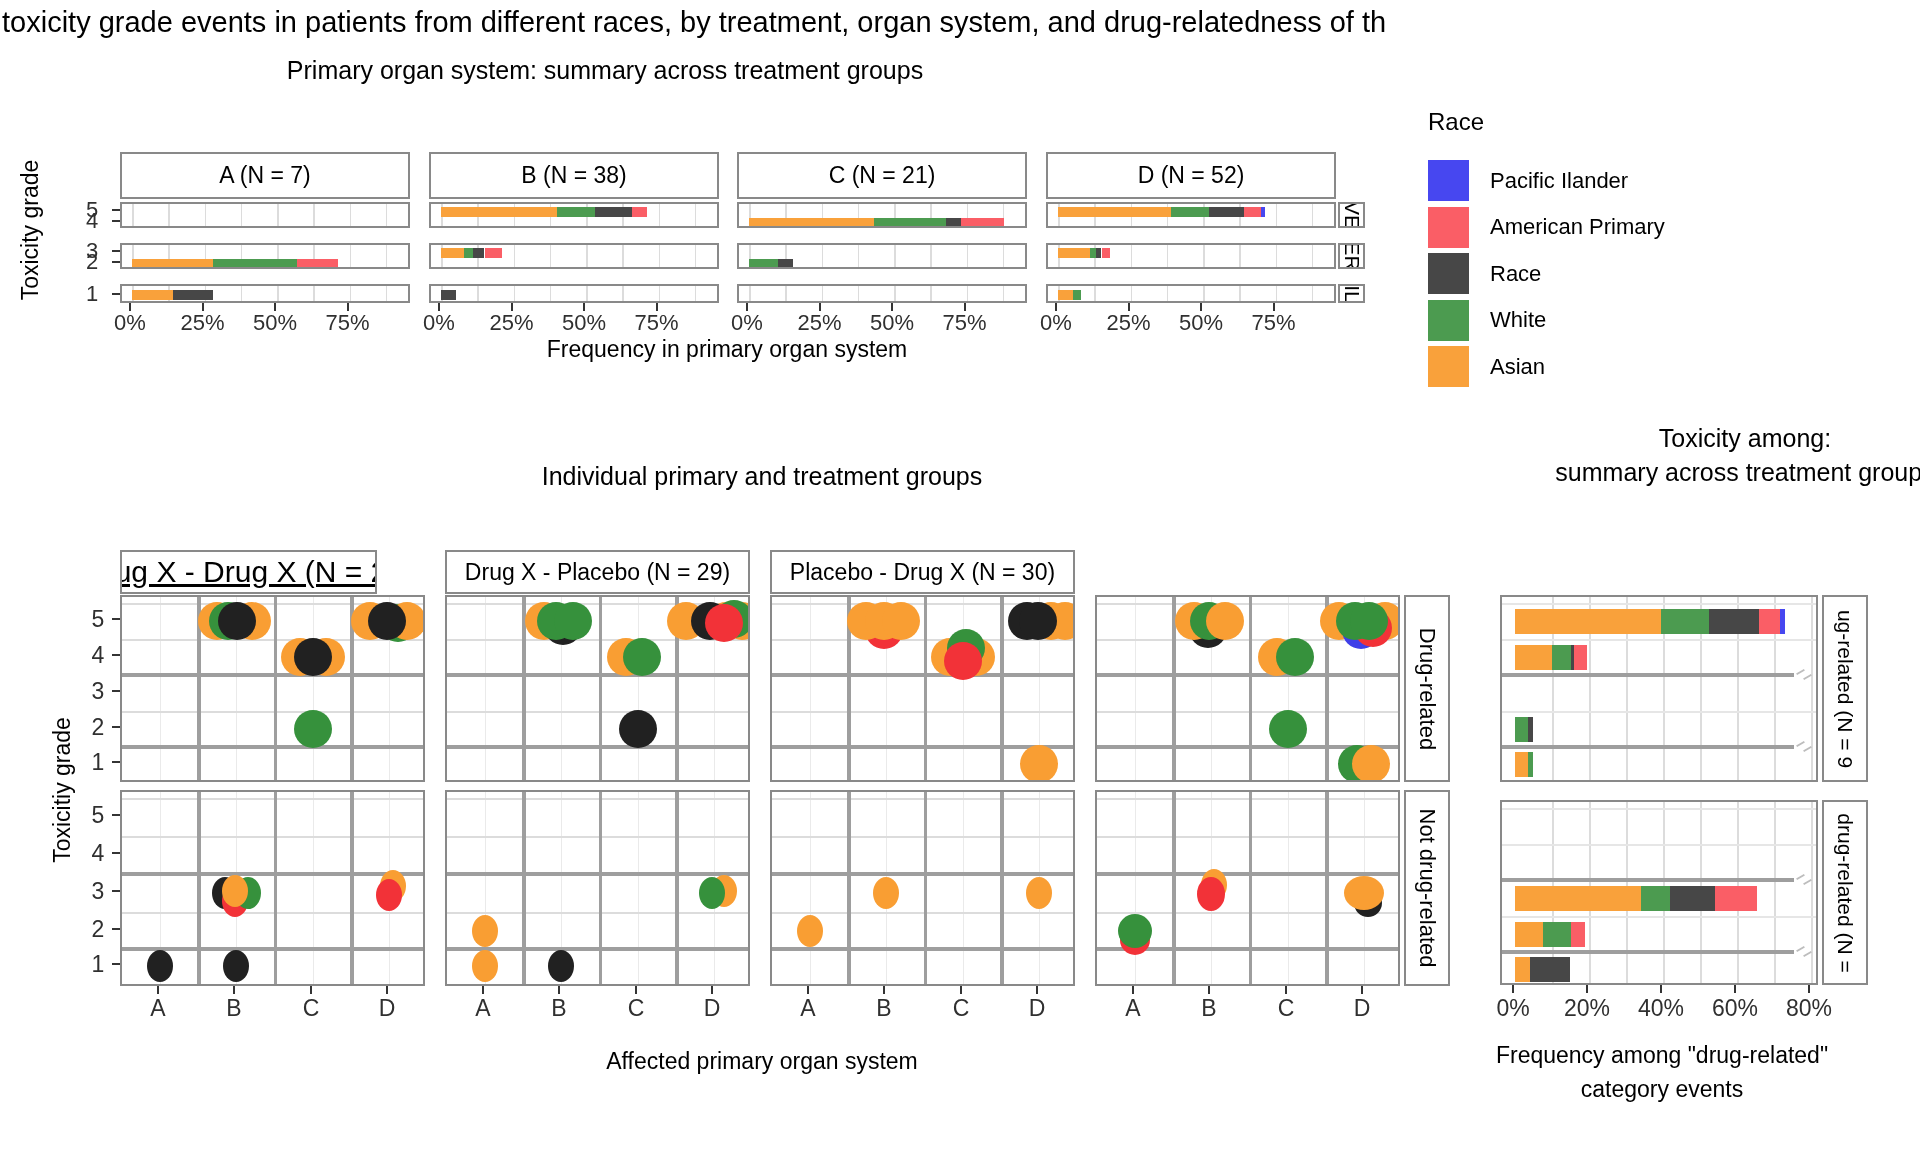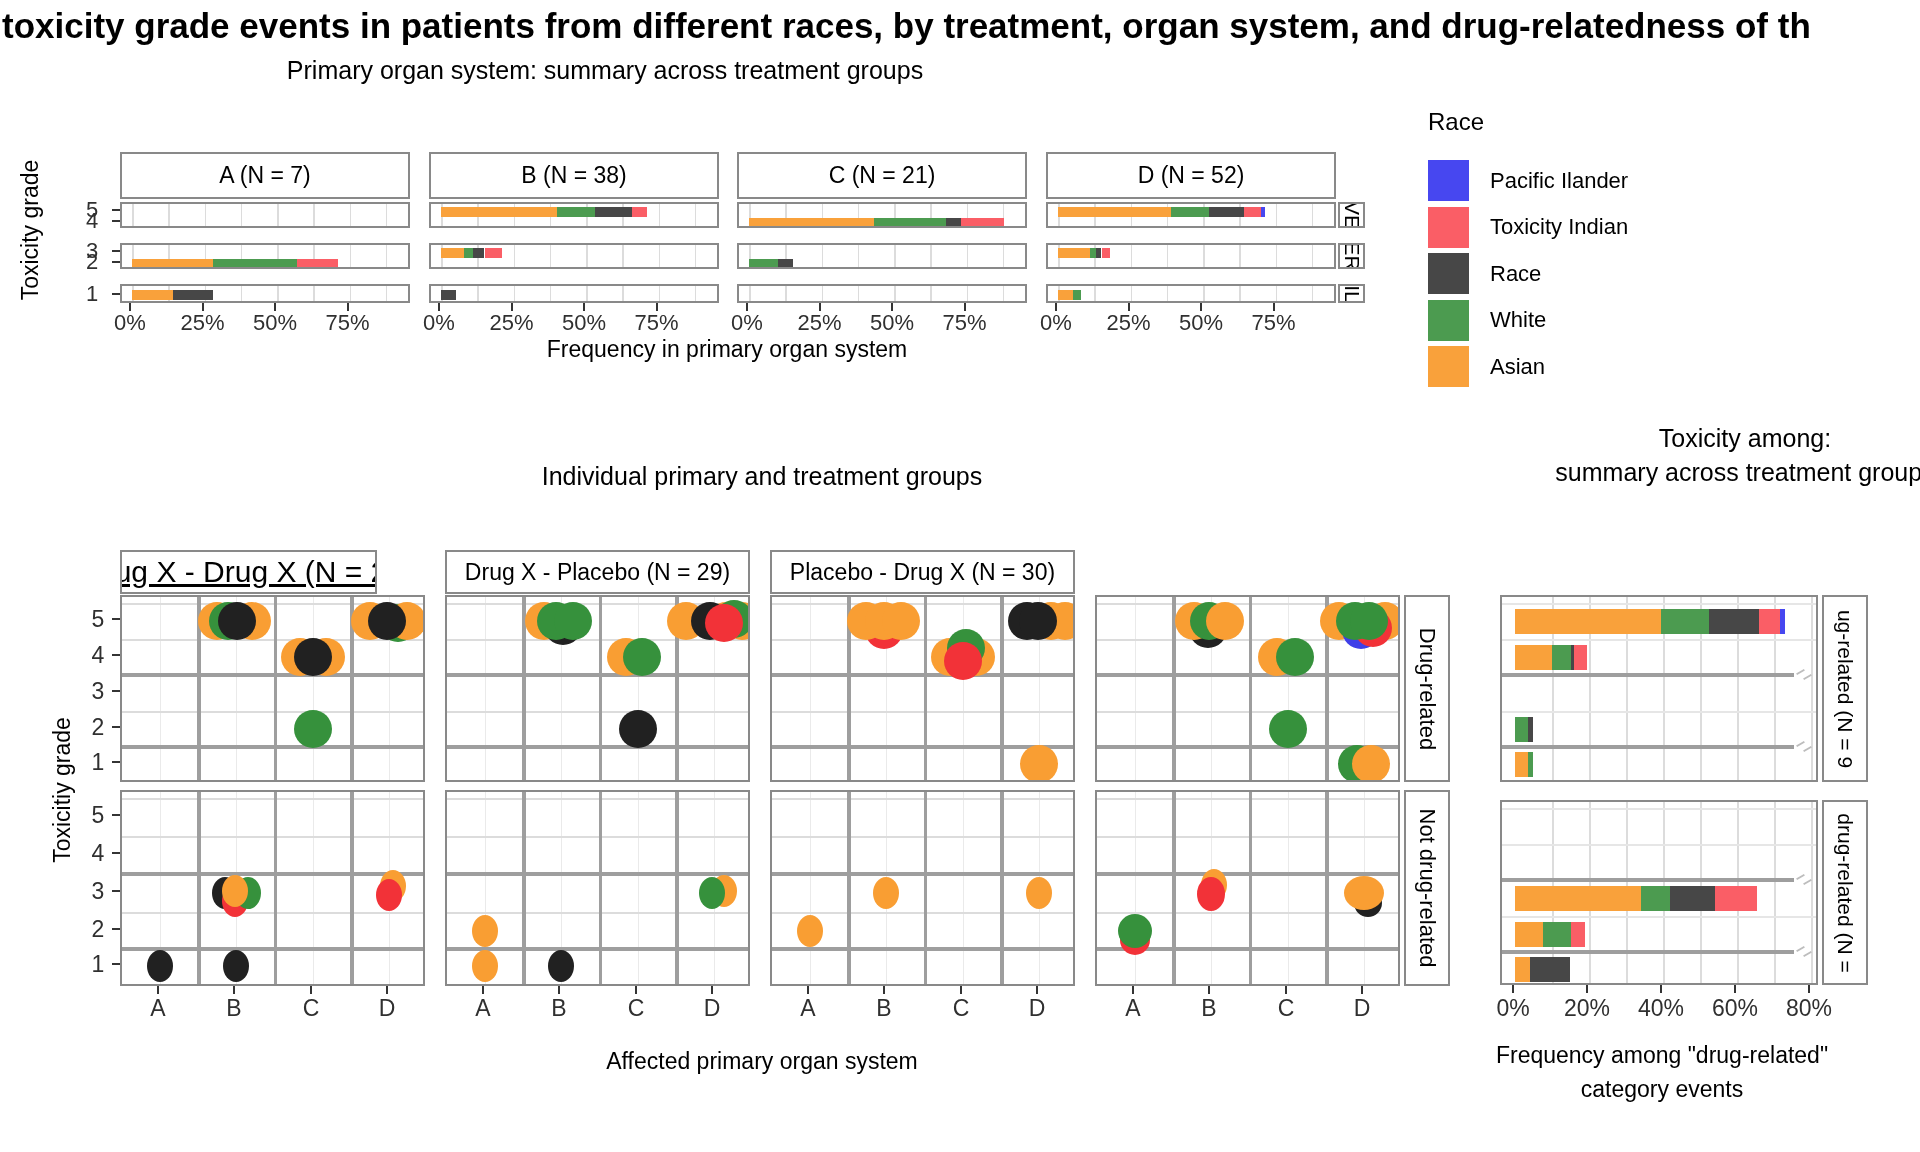--- a/index.html
+++ b/index.html
@@ -1,21 +1,21 @@
 <!DOCTYPE html>
 <html><head>
 <meta charset="utf-8">
 <style>
   html,body{margin:0;padding:0;background:#fff;}
   #stage{position:relative;width:1920px;height:1152px;overflow:hidden;background:#fff;
          font-family:"Liberation Sans", sans-serif;color:#000;}
   .abs{position:absolute;}
   .t{position:absolute;white-space:nowrap;}
   .ctr{transform:translateX(-50%);}
-  .main-title{left:2px;top:6px;font-size:35px;font-weight:bold;}
+  .main-title{left:2px;top:6px;font-size:29px;font-weight:normal;}
   .sub-top{left:605px;top:56px;font-size:25px;}
   .mid-title{left:762px;top:462px;font-size:25px;}
   .rt1{left:1745px;top:424px;font-size:25px;}
   .rt2{left:1745px;top:458px;font-size:25px;}
   .top-xlab{left:727px;top:336px;font-size:23px;}
   .mid-xlab{left:762px;top:1048px;font-size:23px;}
   .r-xlab1{left:1662px;top:1042px;font-size:23px;}
   .r-xlab2{left:1662px;top:1076px;font-size:23px;}
   .panel{position:absolute;background:#fff;border:2px solid #898989;box-sizing:border-box;overflow:hidden;}
   .strip{position:absolute;background:#fff;border:2px solid #898989;box-sizing:border-box;overflow:hidden;
@@ -251,21 +251,21 @@
     </div>
     <div class="strip" style="left: 1338px; top: 243px; width: 27px; height: 26px; font-size: 21px;">
       <span style="white-space: nowrap; transform: rotate(90deg);">ER</span>
     </div>
     <div class="strip" style="left: 1338px; top: 284px; width: 27px; height: 19px; font-size: 21px;">
       <span style="white-space: nowrap; transform: rotate(90deg);">IL</span>
     </div>
     <div class="abs" style="left: 1428px; top: 160px; width: 41px; height: 41px; background: rgb(71, 71, 240);"></div>
     <div class="legend-label" style="left: 1490px; top: 180.5px; transform: translateY(-50%);">Pacific Ilander</div>
     <div class="abs" style="left: 1428px; top: 206.5px; width: 41px; height: 41px; background: rgb(250, 94, 102);"></div>
-    <div class="legend-label" style="left: 1490px; top: 227px; transform: translateY(-50%);">Toxicity Indian</div>
+    <div class="legend-label" style="left: 1490px; top: 227px; transform: translateY(-50%);">American Primary</div>
     <div class="abs" style="left: 1428px; top: 253px; width: 41px; height: 41px; background: rgb(71, 71, 71);"></div>
     <div class="legend-label" style="left: 1490px; top: 273.5px; transform: translateY(-50%);">Race</div>
     <div class="abs" style="left: 1428px; top: 299.5px; width: 41px; height: 41px; background: rgb(76, 155, 80);"></div>
     <div class="legend-label" style="left: 1490px; top: 320px; transform: translateY(-50%);">White</div>
     <div class="abs" style="left: 1428px; top: 346px; width: 41px; height: 41px; background: rgb(249, 161, 59);"></div>
     <div class="legend-label" style="left: 1490px; top: 366.5px; transform: translateY(-50%);">Asian</div>
     <div class="abs" style="left: 62px; top: 790px; width: 0px; height: 0px;">
       <span style="position: absolute; white-space: nowrap; font-size: 23px; transform: translate(-50%, -50%) rotate(-90deg);">Toxicitiy grade</span>
     </div>
     <div class="t" style="left: 98px; top: 619px; font-size: 23px; transform: translate(-50%, -50%); color: rgb(48, 48, 48);">5</div>

